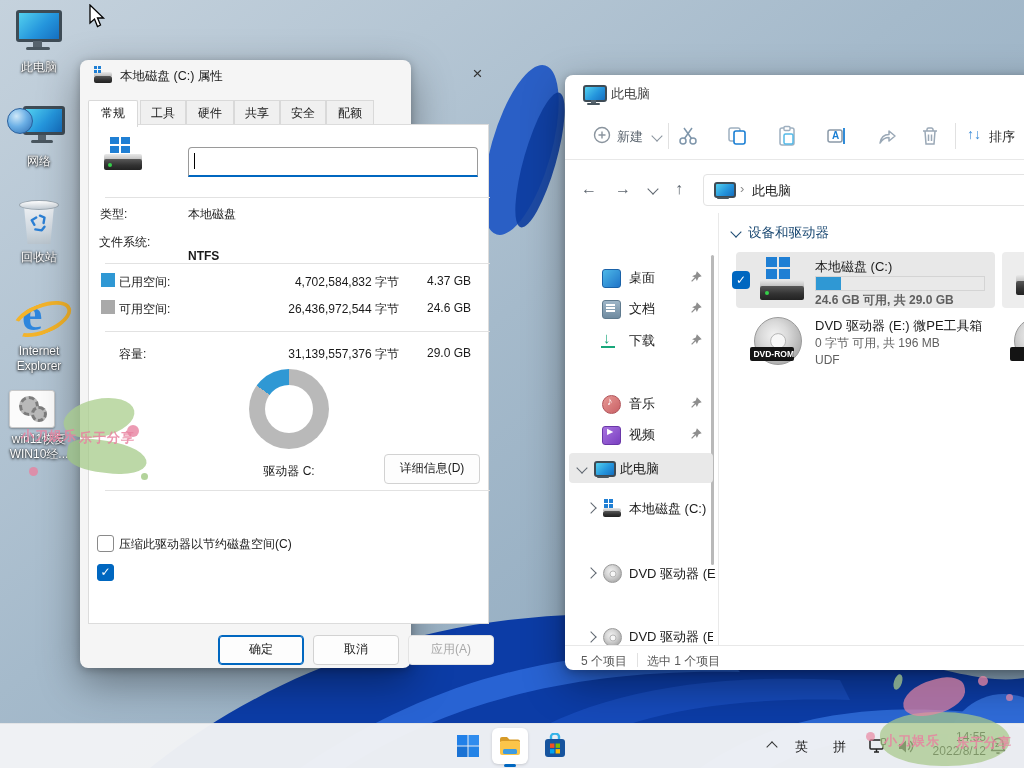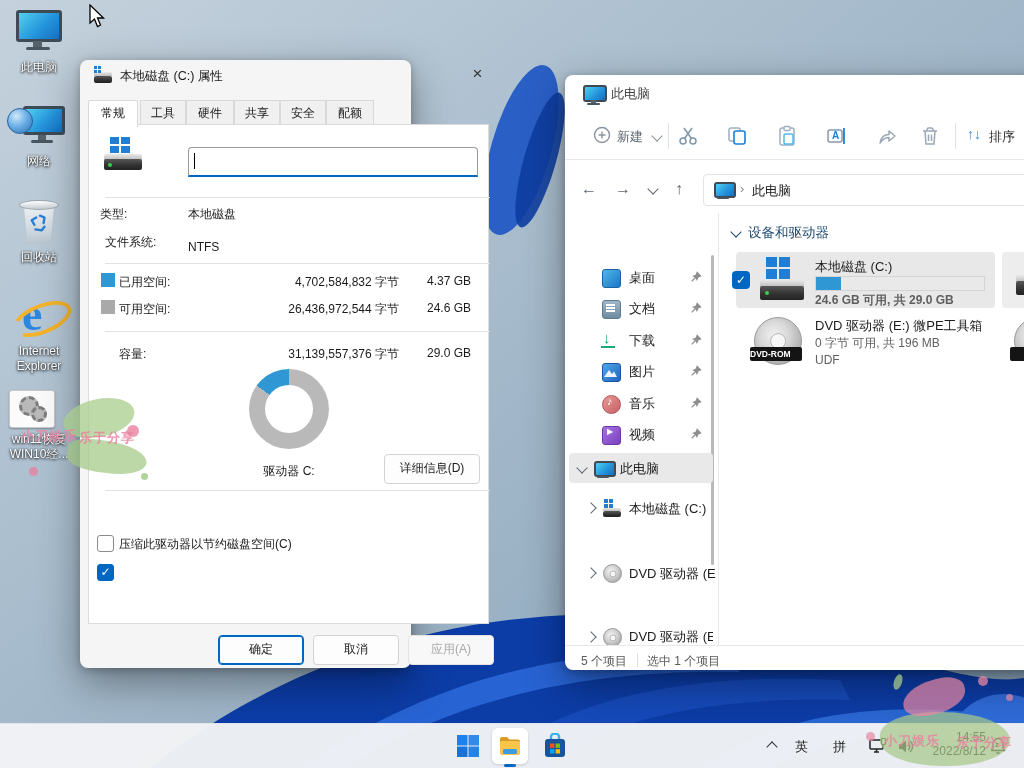--- a/index.html
+++ b/index.html
@@ -253,30 +253,20 @@
 
   <div class="srow" style="top:250px;">
     <span class="abs" style="left:34px;top:4px;font-size:15px;font-weight:bold;color:#18a77a;">↓</span>
     <div class="abs" style="left:32px;top:21px;width:14px;height:2px;background:#18a77a;"></div>
     <span class="lbl nw" style="left:60px;">下载</span>
     <svg class="pin" style="left:120px;top:8px;" viewBox="0 0 16 16">
         <path d="M9 1.5 L14.5 7 L11 8.2 L9 12.5 L7.6 9.4 L3.5 13.5 L2.5 12.5 L6.6 8.4 L3.5 7 L7.8 5 Z" fill="#8e8e8e"></path>
       </svg>
   </div>
 
-  <div class="srow" style="top:281px;">
-    <div class="fold16" style="left:33px;top:7px;background:linear-gradient(135deg,#4fa8e8,#1f64c0);border:1px solid #1a55a4;"></div>
-    <svg class="abs" style="left:34px;top:10px;" width="15" height="12" viewBox="0 0 15 12">
-        <path d="M1 11 L6 4 L9 8 L11 5.5 L14 11 Z" fill="#eaf3fb"></path>
-      </svg>
-    <span class="lbl nw" style="left:60px;">图片</span>
-    <svg class="pin" style="left:120px;top:8px;" viewBox="0 0 16 16">
-        <path d="M9 1.5 L14.5 7 L11 8.2 L9 12.5 L7.6 9.4 L3.5 13.5 L2.5 12.5 L6.6 8.4 L3.5 7 L7.8 5 Z" fill="#8e8e8e"></path>
-      </svg>
-  </div>
 
   <div class="srow" style="top:313px;">
     <div class="fold16" style="left:33px;top:7px;border-radius:50%;background:linear-gradient(135deg,#e89a96,#c85f64);border:1px solid #b05258;"></div>
     <span class="abs" style="left:38px;top:7px;font-size:11px;color:#fff;">♪</span>
     <span class="lbl nw" style="left:60px;">音乐</span>
     <svg class="pin" style="left:120px;top:8px;" viewBox="0 0 16 16">
         <path d="M9 1.5 L14.5 7 L11 8.2 L9 12.5 L7.6 9.4 L3.5 13.5 L2.5 12.5 L6.6 8.4 L3.5 7 L7.8 5 Z" fill="#8e8e8e"></path>
       </svg>
   </div>
 
@@ -347,21 +337,21 @@
     </div>
     <span class="abs nw" style="left:79px;top:6px;font-size:13px;">本地磁盘 (C:)</span>
     <div class="drivebar" style="left:79px;top:24px;width:168px;height:13px;">
         <i style="width:15%;"></i>
       </div>
     <span class="abs nw" style="left:79px;top:40px;font-size:12px;color:#5f5f5f;font-weight:bold;">24.6 GB 可用, 共 29.0 GB</span>
   </div>
 
   <div class="abs" style="left:171px;top:240px;width:259px;height:60px;">
     <div class="disc" style="left:18px;top:2px;width:46px;height:46px;"></div>
-    <div class="abs" style="left:14px;top:32px;width:52px;height:14px;background:#141414;border-radius:2px;color:#fff;font-size:8.5px;font-weight:bold;text-align:left;line-height:14px;">DVD-ROM</div>
+    <div class="abs" style="left:14px;top:32px;width:44px;height:14px;background:#141414;border-radius:2px;color:#fff;font-size:8.5px;font-weight:bold;text-align:right;line-height:14px;">DVD-ROM</div>
     <span class="abs nw" style="left:79px;top:2px;font-size:13px;">DVD 驱动器 (E:) 微PE工具箱</span>
     <span class="abs nw" style="left:79px;top:20px;font-size:12px;color:#5f5f5f;">0 字节 可用, 共 196 MB</span>
     <span class="abs nw" style="left:79px;top:38px;font-size:12px;color:#5f5f5f;">UDF</span>
   </div>
 
   <div class="abs" style="left:437px;top:177px;width:123px;height:56px;background:#ededed;border-radius:4px;overflow:hidden;">
     <div class="hdtop" style="position:absolute;left:14px;top:23px;width:40px;height:7px;"></div>
     <div class="hdbody" style="position:absolute;left:14px;top:29px;width:40px;height:14px;"></div>
 
   </div>
@@ -414,22 +404,22 @@
 
     <div class="abs" style="left:99px;top:22px;width:288px;height:27px;background:#fff;border:1px solid #9a9a9a;border-bottom:2px solid #0067c0;border-radius:4px 4px 0 0;">
       <span class="nw" style="position:absolute;left:5px;top:5px;font-size:12px;"></span>
       <div class="abs" style="left:5px;top:5px;width:1px;height:16px;background:#000;"></div>
     </div>
 
     <div class="dline" style="top:72px;"></div>
 
     <span class="abs nw" style="left:11px;top:81px;">类型:</span>
     <span class="abs nw" style="left:99px;top:81px;">本地磁盘</span>
-    <span class="abs nw" style="left:16px;top:109px;">文件系统:</span>
-    <span class="abs nw" style="left:99px;top:115px;">NTFS</span>
+    <span class="abs nw" style="left:10px;top:109px;">文件系统:</span>
+    <span class="abs nw" style="left:99px;top:124px;font-weight:bold;">NTFS</span>
 
     <div class="dline" style="top:138px;"></div>
 
     <div class="sw" style="left:12px;top:148px;background:#2f98d4;"></div>
     <span class="abs nw" style="left:30px;top:149px;">已用空间:</span>
     <span class="byt nw" style="left:140px;top:149px;width:170px;">4,702,584,832 字节</span>
     <span class="byt nw" style="left:322px;top:149px;width:60px;">4.37 GB</span>
 
     <div class="sw" style="left:12px;top:175px;background:#a9a9a9;"></div>
     <span class="abs nw" style="left:30px;top:176px;">可用空间:</span>

